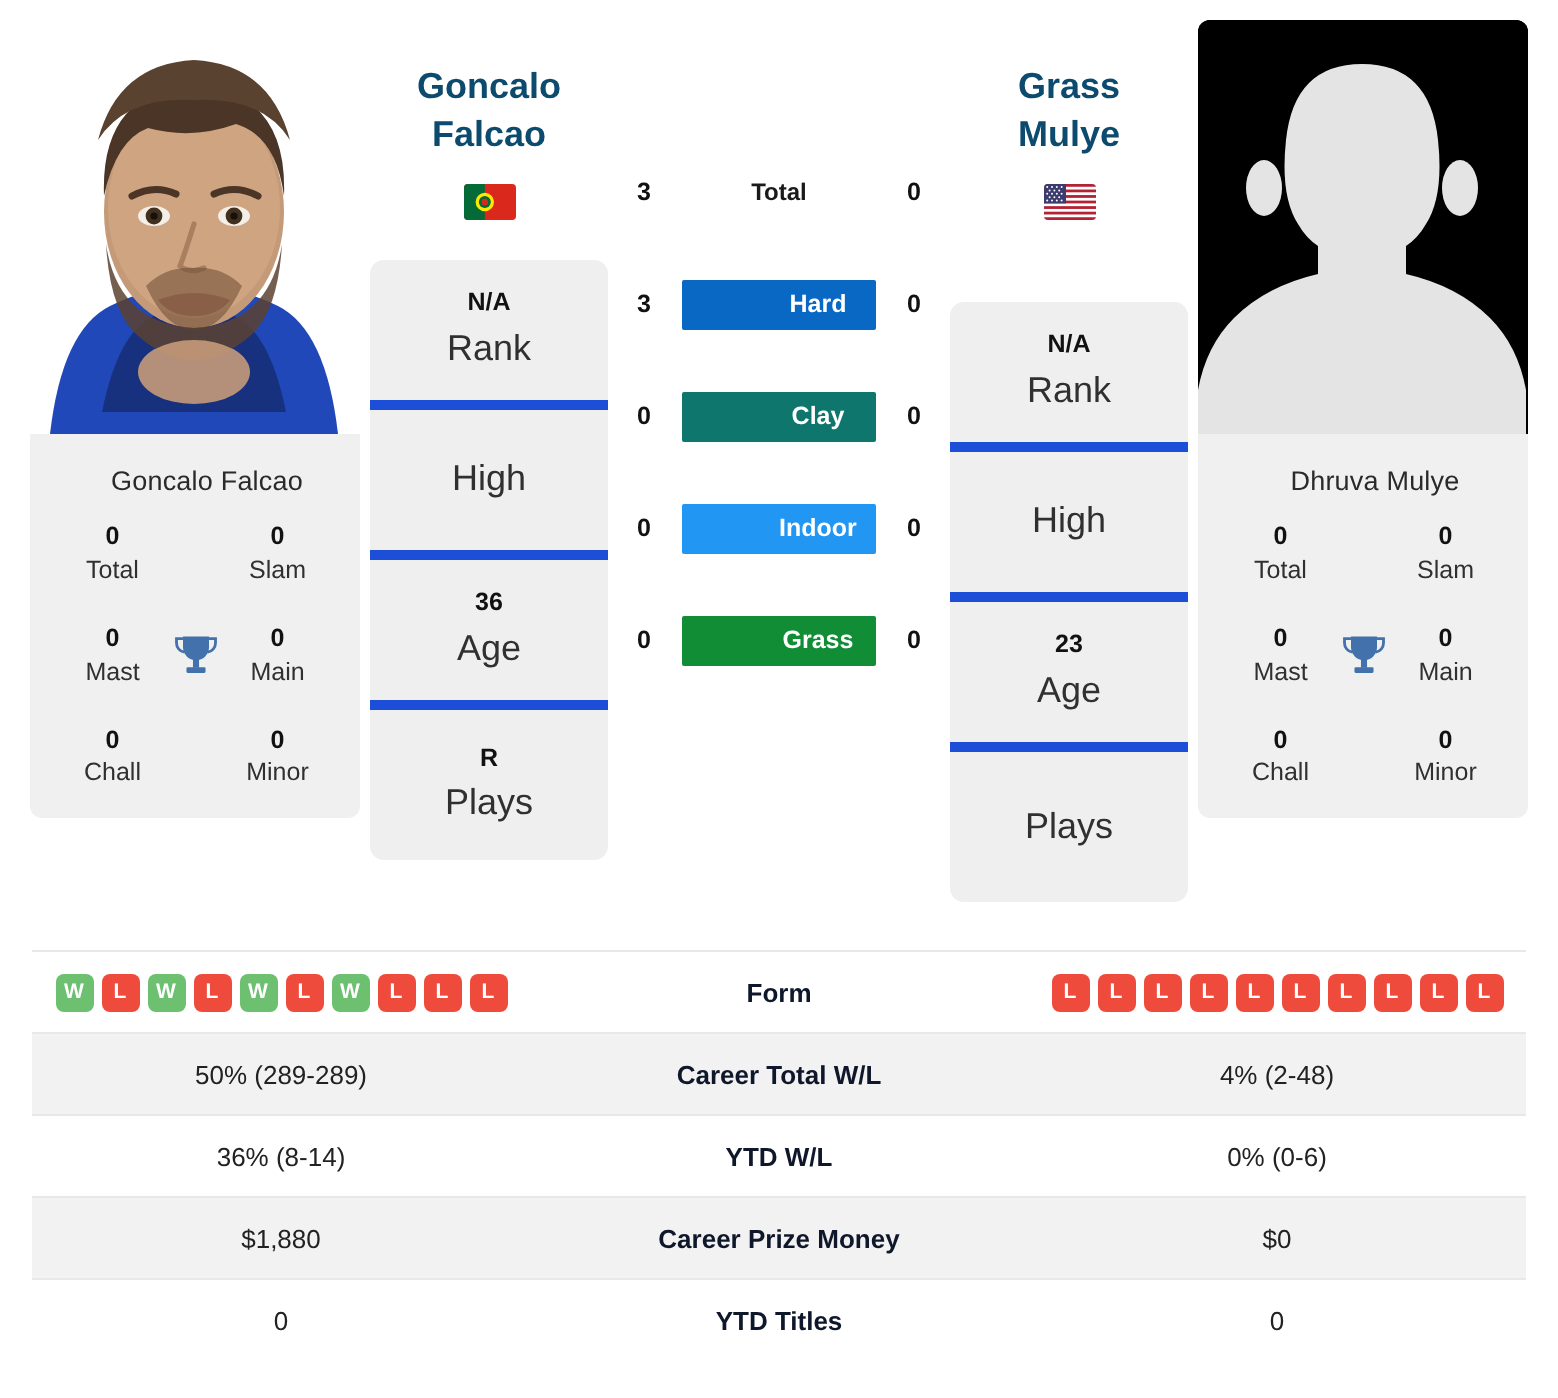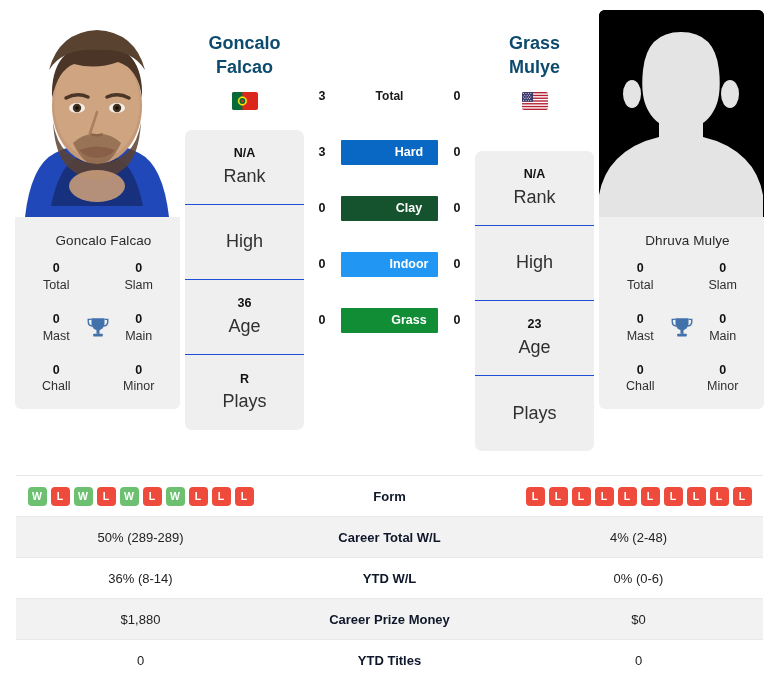--- a/index.html
+++ b/index.html
@@ -114,21 +114,21 @@
     margin-top: 20px;
     overflow: hidden;
   }
   .info-card.shift { margin-top: 41px; }
   .info-row {
     height: 75px;
     display: flex;
     flex-direction: column;
     align-items: center;
     justify-content: center;
-    border-bottom: 1px solid #1d4ed8;
+    border-bottom: 5px solid #1d4ed8;
   }
   .info-row:last-child { border-bottom: none; }
   .info-row .v {
     font-size: 12.5px;
     font-weight: bold;
     color: #111;
     line-height: 1.45;
   }
   .info-row .k {
     font-size: 18px;
@@ -336,21 +336,21 @@
     <div class="h2h-row">
       <div class="h2h-num">3</div>
       <div class="h2h-mid">
           <span class="h2h-badge" style="background: rgb(8, 104, 196);">Hard</span>
         </div>
       <div class="h2h-num">0</div>
     </div>
     <div class="h2h-row">
       <div class="h2h-num">0</div>
       <div class="h2h-mid">
-          <span class="h2h-badge" style="background: #14532d;">Clay</span>
+          <span class="h2h-badge" style="background: #0f766e;">Clay</span>
         </div>
       <div class="h2h-num">0</div>
     </div>
     <div class="h2h-row">
       <div class="h2h-num">0</div>
       <div class="h2h-mid">
           <span class="h2h-badge" style="background: rgb(33, 150, 243);">Indoor</span>
         </div>
       <div class="h2h-num">0</div>
     </div>

